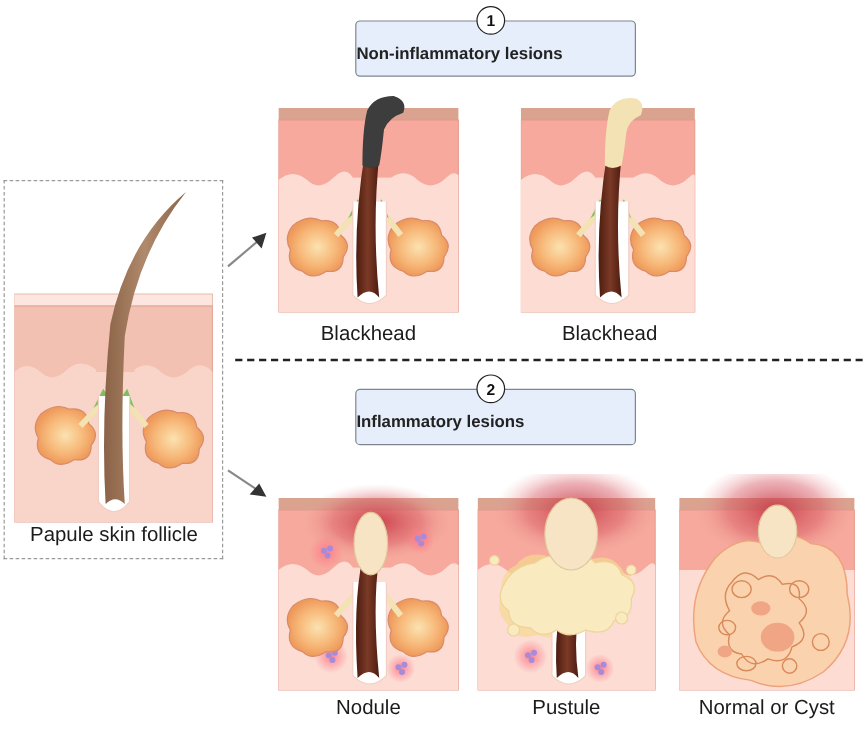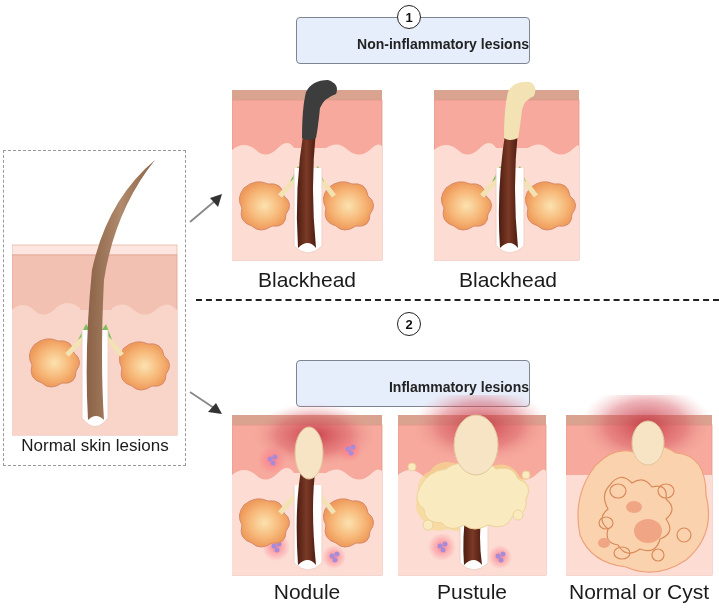--- a/index.html
+++ b/index.html
@@ -2,30 +2,30 @@
 <html><head>
 <meta charset="utf-8">
 <style>
   html, body { margin: 0; padding: 0; background: #ffffff; }
   body { width: 719px; height: 608px; position: relative; overflow: hidden;
          font-family: "Liberation Sans", sans-serif; }
   .abs { position: absolute; }
   .section-box {
     position: absolute; background: #e6eefb; border: 1.5px solid #7f8590;
     border-radius: 4px; box-sizing: border-box;
-    display: flex; align-items: center; justify-content: flex-end;
+    display: flex; align-items: center; justify-content: flex-start;
     font-weight: bold; font-size: 14px; color: #222;
   }
   .num-circle {
     position: absolute; width: 24px; height: 24px; border-radius: 50%;
     background: #fff; border: 1.6px solid #222; box-sizing: border-box;
     display: flex; align-items: center; justify-content: center;
     font-weight: bold; font-size: 13px; color: #111;
   }
-  .label { position: absolute; font-size: 21px; color: #1b1b1b; text-align: center; }
+  .label { position: absolute; font-size: 17px; color: #1b1b1b; text-align: center; }
   .normal-frame {
     position: absolute; left: 3px; top: 150px; width: 183px; height: 316px;
     border: 1.5px dashed #9a9a9a; box-sizing: border-box; background: #fff;
   }
   .divider {
     position: absolute; left: 196px; top: 299px; width: 523px; height: 0;
     border-top: 2.5px dashed #222;
   }
 </style>
 </head>
@@ -76,21 +76,21 @@
   </g>
   <path d="M55 205 L74 185" stroke="#f3e2b3" stroke-width="5"></path>
   <path d="M110 205 L93 185" stroke="#f3e2b3" stroke-width="5"></path>
   <path d="M66 190 l8 -16 l4 6z" fill="#7bc05a"></path>
   <path d="M100 190 l-6 -16 l-4 6z" fill="#7bc05a"></path>
 
   <path d="M70 180 L70 268 Q83 285 96 268 L96 180" fill="#fff" stroke="#f2cfc4"></path>
 
   <path d="M76 270 Q72 200 80 120 Q95 50 143 10 Q103 60 92 130 Q88 210 92 270 Q84 262 76 270z" fill="url(#hairNormal)"></path>
 </svg>
-<div class="label" style="left:4px;top:436px;width:182px;font-size:17px">Normal skin lesions</div>
+<div class="label" style="left:4px;top:436px;width:182px;font-size:17px">Papule skin follicle</div>
 
 <svg class="abs" style="left:186px;top:190px" width="40" height="40">
   <line x1="4" y1="32" x2="30" y2="10" stroke="#888" stroke-width="1.8"></line>
   <polygon points="36,4 24,8 32,17" fill="#333"></polygon>
 </svg>
 <svg class="abs" style="left:186px;top:388px" width="40" height="30">
   <line x1="4" y1="4" x2="28" y2="20" stroke="#888" stroke-width="1.8"></line>
   <polygon points="36,26 22,24 30,15" fill="#333"></polygon>
 </svg>
 
@@ -130,21 +130,21 @@
   <path d="M58 104 l8 -16 l4 6z" fill="#7bc05a"></path>
   <path d="M92 104 l-6 -16 l-4 6z" fill="#7bc05a"></path>
   <path d="M62 90 L62 168 Q76 182 90 168 L90 90" fill="#fff" stroke="#f2cfc4"></path>
   <path d="M66 170 Q62 110 72 50 Q80 48 84 52 Q78 110 84 170 Q76 160 66 170z" fill="url(#hairDark)"></path>
   <path d="M70 60 Q70 30 74 14 Q80 2 96 4 Q104 8 100 18 Q90 22 88 32 Q86 50 84 60 Q76 64 70 60z" fill="#f3e2b3"></path>
 </svg>
 <div class="label" style="left:434px;top:268px;width:148px">Blackhead</div>
 
 <div class="divider"></div>
 
-<div class="section-box" style="left:296px;top:324px;width:234px;height:47px;margin-top:36px;">
+<div class="section-box" style="left:296px;top:324px;width:234px;height:47px;">
   <span style="margin-top:6px">Inflammatory lesions</span>
 </div>
 <div class="num-circle" style="left:397px;top:312px;">2</div>
 
 <svg class="abs" style="left:232px;top:395px" width="155" height="185" viewBox="0 0 155 185">
   <rect x="0" y="20" width="150" height="10" fill="#d9a38f"></rect>
   <rect x="0" y="30" width="150" height="150" fill="#f6a99c" stroke="#e39a8c" stroke-width="0.8"></rect>
   <path d="M0 80 Q12 70 24 80 Q34 90 46 78 Q56 68 62 78 L62 180 L0 180 Z" fill="#fcdcd3"></path>
   <path d="M94 78 Q106 70 116 80 Q128 90 140 78 Q146 72 150 76 L150 180 L94 180Z" fill="#fcdcd3"></path>
   <rect x="58" y="78" width="40" height="102" fill="#fcdcd3"></rect>

